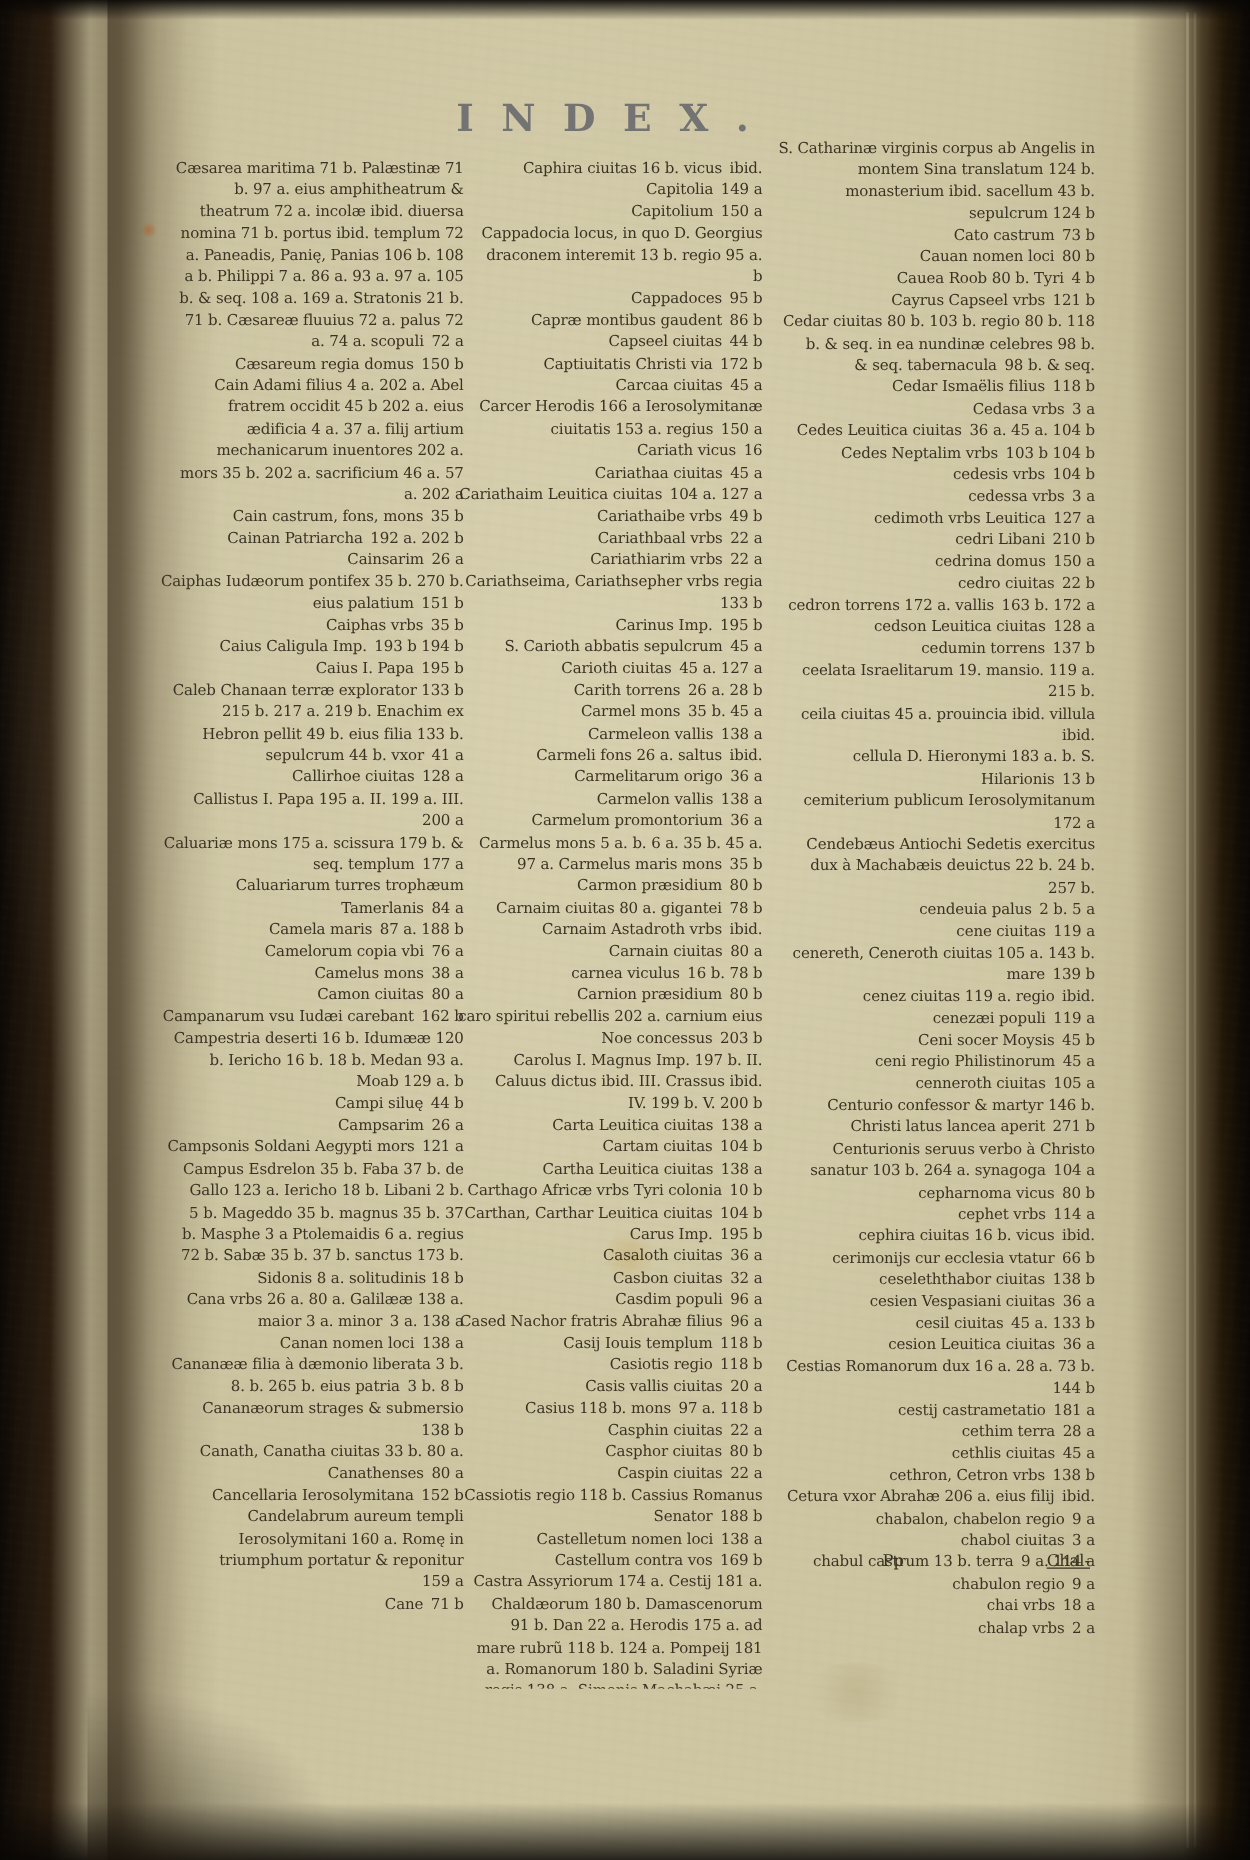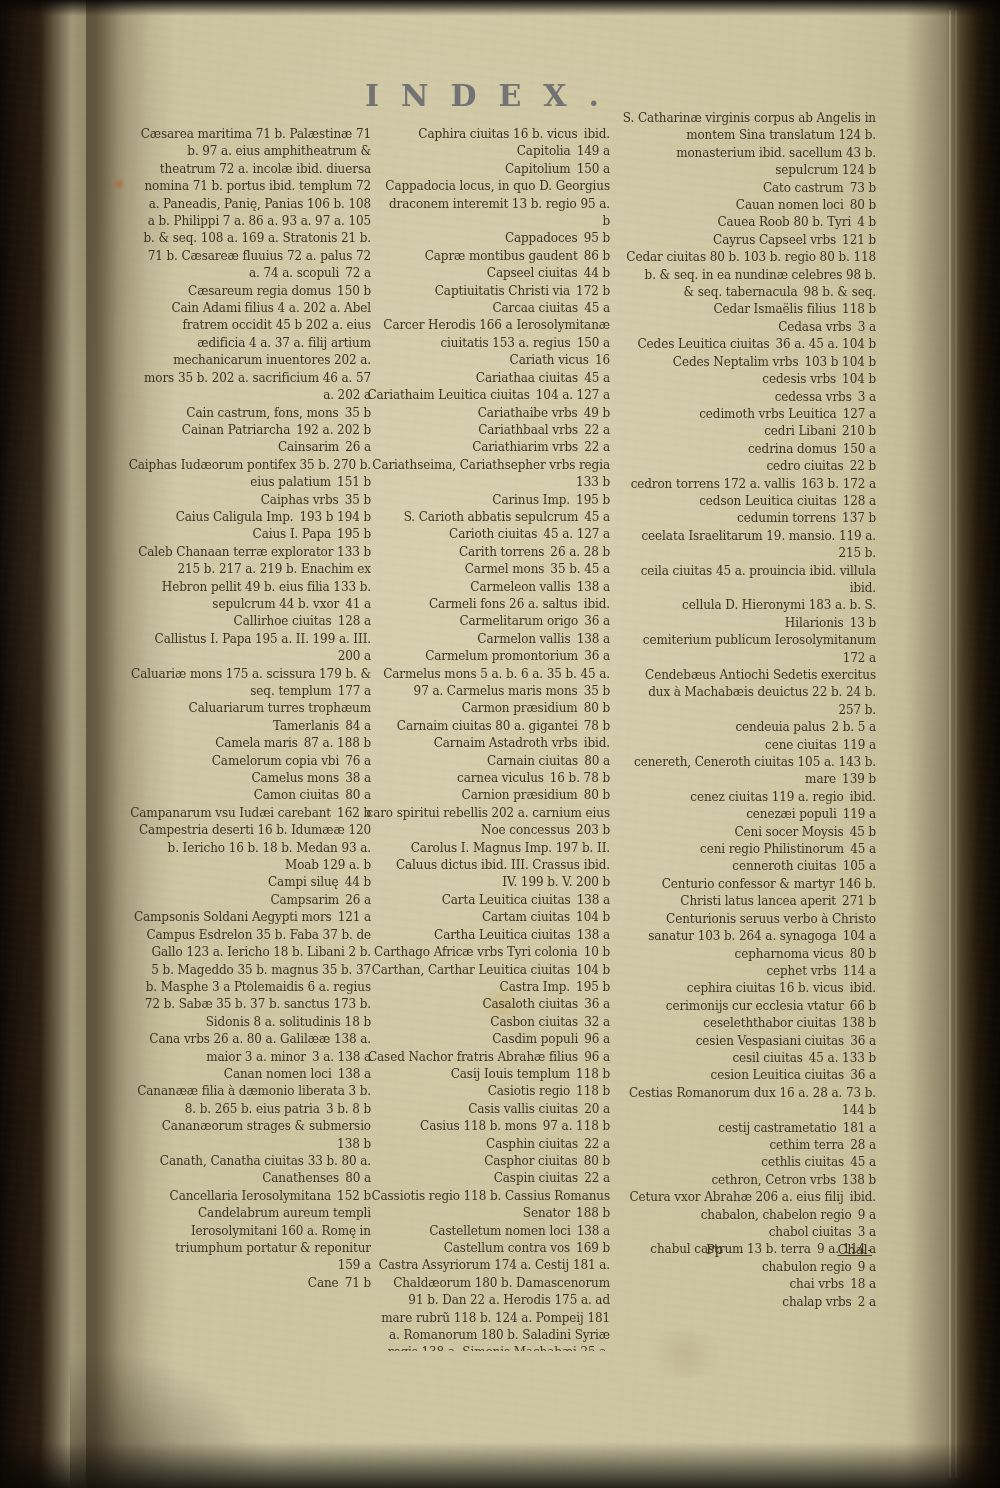--- a/index.html
+++ b/index.html
@@ -135,21 +135,21 @@
       <div class="entry"><span class="etext">Carnain ciuitas</span> <span class="ref">80 a</span></div>
       <div class="entry"><span class="etext">carnea viculus</span> <span class="ref">16 b. 78 b</span></div>
       <div class="entry"><span class="etext">Carnion præsidium</span> <span class="ref">80 b</span></div>
       <div class="entry"><span class="etext">caro spiritui rebellis 202 a. carnium eius Noe concessus</span> <span class="ref">203 b</span></div>
       <div class="entry"><span class="etext">Carolus I. Magnus Imp. 197 b. II. Caluus dictus ibid. III. Crassus ibid. IV. 199 b. V. 200 b</span></div>
       <div class="entry"><span class="etext">Carta Leuitica ciuitas</span> <span class="ref">138 a</span></div>
       <div class="entry"><span class="etext">Cartam ciuitas</span> <span class="ref">104 b</span></div>
       <div class="entry"><span class="etext">Cartha Leuitica ciuitas</span> <span class="ref">138 a</span></div>
       <div class="entry"><span class="etext">Carthago Africæ vrbs Tyri colonia</span> <span class="ref">10 b</span></div>
       <div class="entry"><span class="etext">Carthan, Carthar Leuitica ciuitas</span> <span class="ref">104 b</span></div>
-      <div class="entry"><span class="etext">Castra Imp.</span> <span class="ref">195 b</span></div>
+      <div class="entry"><span class="etext">Carus Imp.</span> <span class="ref">195 b</span></div>
       <div class="entry"><span class="etext">Casaloth ciuitas</span> <span class="ref">36 a</span></div>
       <div class="entry"><span class="etext">Casbon ciuitas</span> <span class="ref">32 a</span></div>
       <div class="entry"><span class="etext">Casdim populi</span> <span class="ref">96 a</span></div>
       <div class="entry"><span class="etext">Cased Nachor fratris Abrahæ filius</span> <span class="ref">96 a</span></div>
       <div class="entry"><span class="etext">Casij Iouis templum</span> <span class="ref">118 b</span></div>
       <div class="entry"><span class="etext">Casiotis regio</span> <span class="ref">118 b</span></div>
       <div class="entry"><span class="etext">Casis vallis ciuitas</span> <span class="ref">20 a</span></div>
       <div class="entry"><span class="etext">Casius 118 b. mons</span> <span class="ref">97 a. 118 b</span></div>
       <div class="entry"><span class="etext">Casphin ciuitas</span> <span class="ref">22 a</span></div>
       <div class="entry"><span class="etext">Casphor ciuitas</span> <span class="ref">80 b</span></div>

